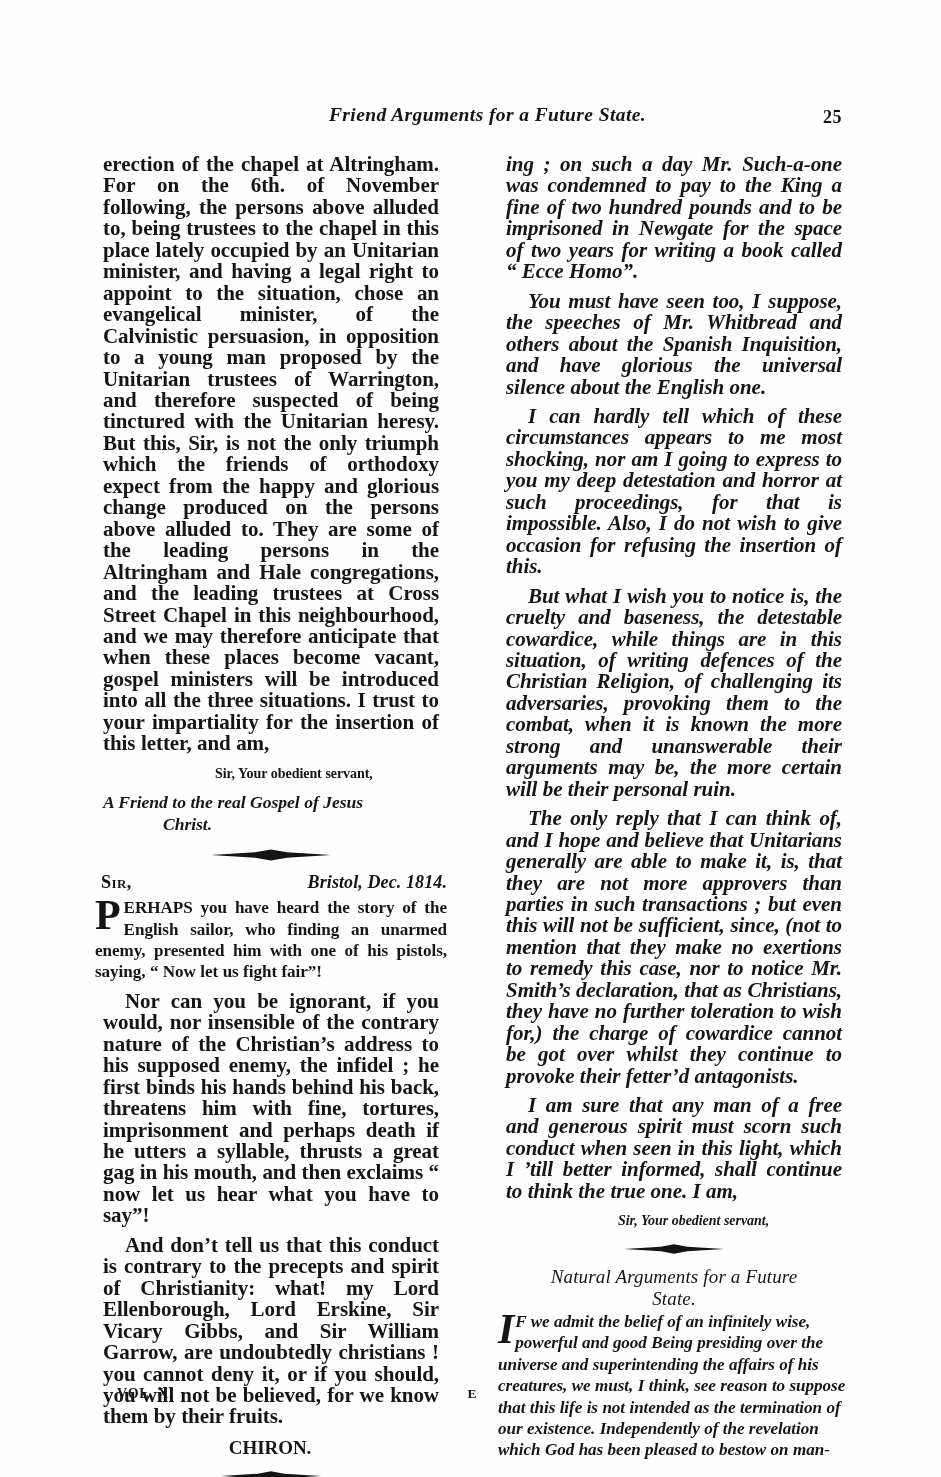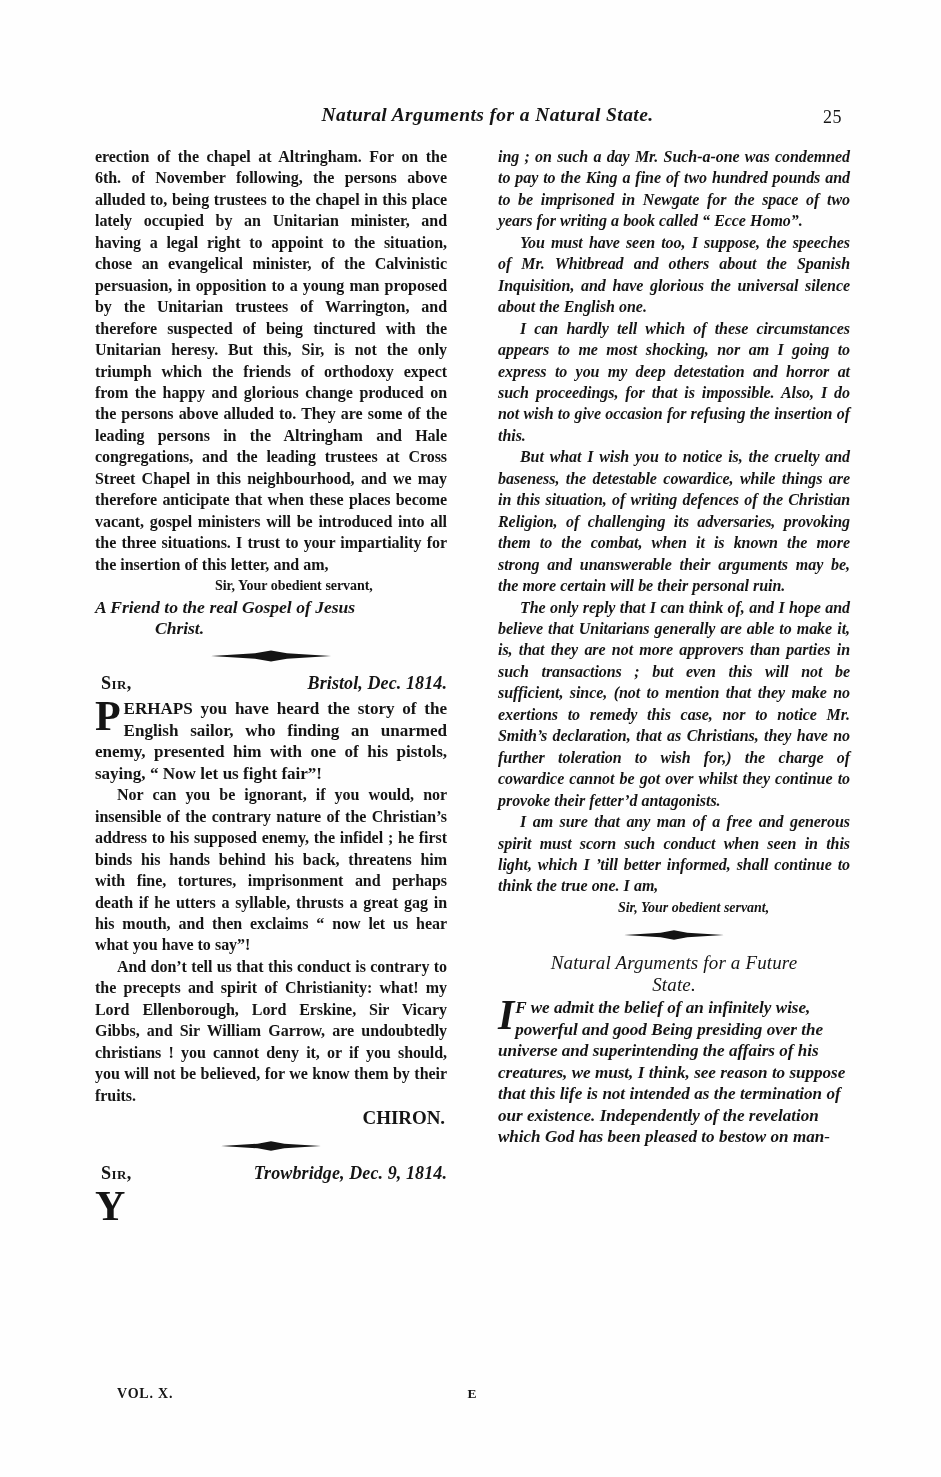--- a/index.html
+++ b/index.html
@@ -41,21 +41,21 @@
     font-size: 19.5px;
     letter-spacing: 0.4px;
     white-space: nowrap;
     text-indent: 30px;
   }
   .rh-folio {
     position: absolute;
     right: 8px;
     top: 3px;
     font-size: 18px;
-    font-weight: normal;
+    font-weight: bold;
     letter-spacing: 0.5px;
   }
 
   
   .columns {
     position: absolute;
     left: 95px;
     top: 146px;
     width: 755px;
     height: 1245px;
@@ -63,23 +63,23 @@
   .col {
     position: absolute;
     top: 0;
     width: 352px;
   }
   .col-left  { left: 0px; }
   .col-right { left: 403px; }
 
   
   p {
-    margin: 0;
+    margin: 8px;
     text-align: justify;
-    font-size: 16px;
+    font-size: 21px;
     line-height: 21.45px;
     -webkit-hyphens: none;
     hyphens: none;
     word-spacing: 0.2px;
   }
   .col-left p  { font-weight: bold; letter-spacing: -0.05px; }
   .col-right p { font-weight: bold; letter-spacing: -0.05px; font-style: italic; }
 
   p.indent { text-indent: 22px; }
   p.flush  { text-indent: 0; }
@@ -88,34 +88,34 @@
   
   .closing-line {
     margin: 0;
     font-size: 14px;
     line-height: 21.45px;
     font-weight: bold;
     text-align: left;
     padding-left: 120px;
   }
   .signature-italic {
-    margin: 0;
+    margin: 8px;
     font-size: 17.6px;
     line-height: 21.45px;
     font-style: italic;
     font-weight: bold;
     text-align: left;
   }
   .signature-italic .cont { display: block; padding-left: 60px; }
 
   .signature-caps {
     margin: 0;
     font-size: 19px;
     line-height: 23px;
-    text-align: right;
+    text-align: center;
     letter-spacing: 0.6px;
     padding-right: 2px;
   }
   .signature-caps.center-ish {
     text-align: center;
     padding-left: 60px;
   }
 
   
   .ornament {
@@ -208,21 +208,21 @@
     font-weight: bold;
     letter-spacing: 0.4px;
   }
 </style>
 </head>
 <body>
 
 <div class="page">
 
   <div class="running-head">
-    <div class="rh-title">Natural Arguments for a Natural State.</div>
+    <div class="rh-title">Friend Arguments for a Future State.</div>
     <div class="rh-folio">25</div>
   </div>
 
   <div class="columns">
 
     <div class="col col-left">
 
       <p class="flush">erection of the chapel at Altringham. For on the 6th. of November following, the persons above alluded to, being trustees to the chapel in this place lately occupied by an Unitarian minister, and having a legal right to appoint to the situation, chose an evangelical minister, of the Calvinistic persuasion, in opposition to a young man proposed by the Unitarian trustees of Warrington, and therefore suspected of being tinctured with the Unitarian heresy. But this, Sir, is not the only triumph which the friends of orthodoxy expect from the happy and glorious change produced on the persons above alluded to. They are some of the leading persons in the Altringham and Hale congregations, and the leading trustees at Cross Street Chapel in this neighbourhood, and we may therefore anticipate that when these places become vacant, gospel ministers will be introduced into all the three situations. I trust to your impartiality for the insertion of this letter, and am,</p>
 
       <p class="closing-line">Sir, Your obedient servant,</p>

